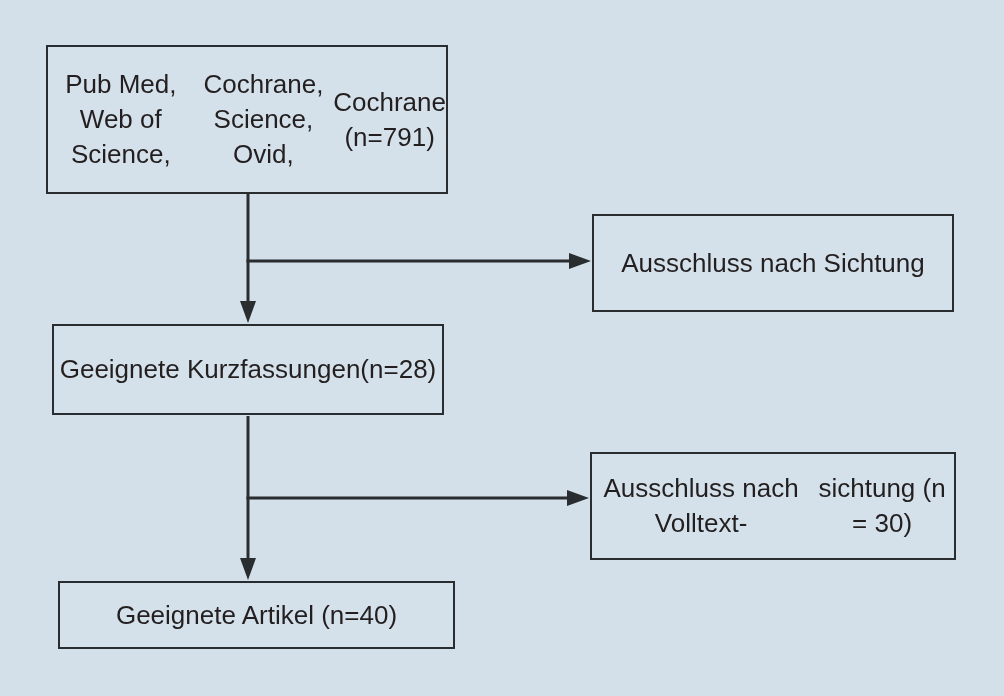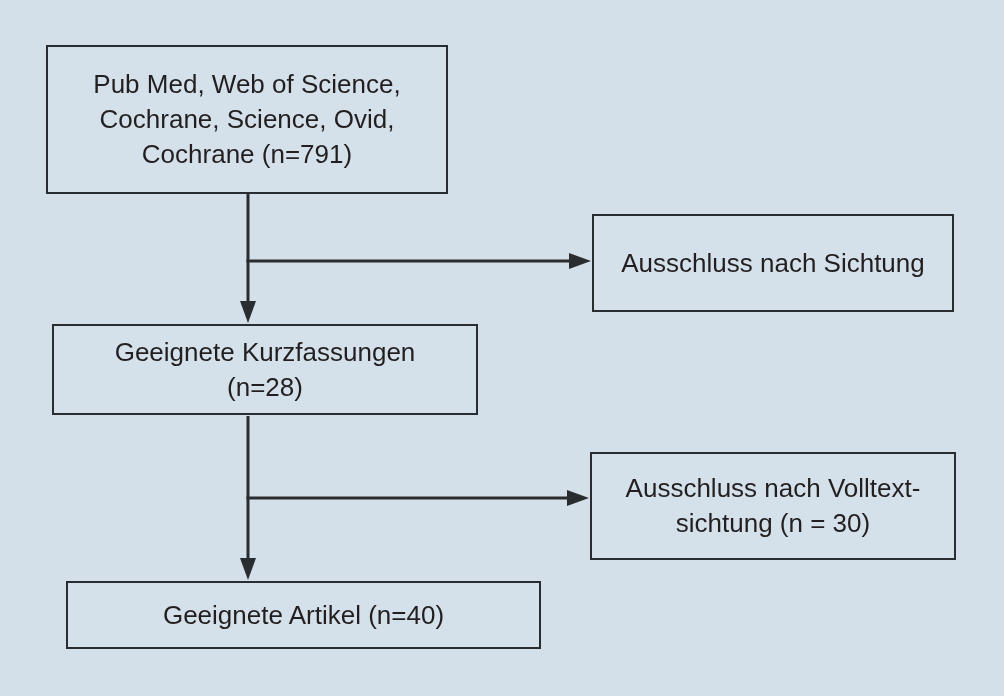--- a/index.html
+++ b/index.html
@@ -15,21 +15,21 @@
     font-family: "Liberation Sans", "DejaVu Sans", sans-serif;
     color: #231f20;
     overflow: hidden;
   }
   .fc-box {
     position: absolute;
     box-sizing: border-box;
     border: 2.5px solid #2a2d30;
     background: #d5e1ea;
     display: flex;
-    flex-direction: column;
+    flex-direction: row;
     justify-content: center;
     align-items: center;
     text-align: center;
     font-size: 26px;
     line-height: 35px;
   }
   .fc-box .bold { font-weight: normal; }
   #connectors {
     position: absolute;
     left: 0;
@@ -42,23 +42,23 @@
     stroke: #2a2d30;
     stroke-width: 3;
   }
   #connectors polygon {
     fill: #2a2d30;
     stroke: none;
   }
   
   #box-sources            { left: 46px;  top: 45px;  width: 402px; height: 149px; }
   #box-excluded-abstract  { left: 592px; top: 214px; width: 362px; height: 98px; }
-  #box-eligible-abstracts { left: 52px;  top: 324px; width: 426px; height: 91px;  }
+  #box-eligible-abstracts { left: 52px;  top: 324px; width: 392px; height: 91px;  }
   #box-excluded-fulltext  { left: 590px; top: 452px; width: 366px; height: 108px;  }
-  #box-eligible-articles  { left: 66px;  top: 581px; width: 475px; height: 68px;  }
+  #box-eligible-articles  { left: 58px;  top: 581px; width: 397px; height: 68px;  }
 </style>
 </head>
 <body>
 
 <div id="canvas">
 
   <svg id="connectors" viewBox="0 0 1004 696" xmlns="http://www.w3.org/2000/svg">
 
     <line x1="248" y1="194" x2="248" y2="304"></line>
     <polygon points="248,323 240,301 256,301"></polygon>

